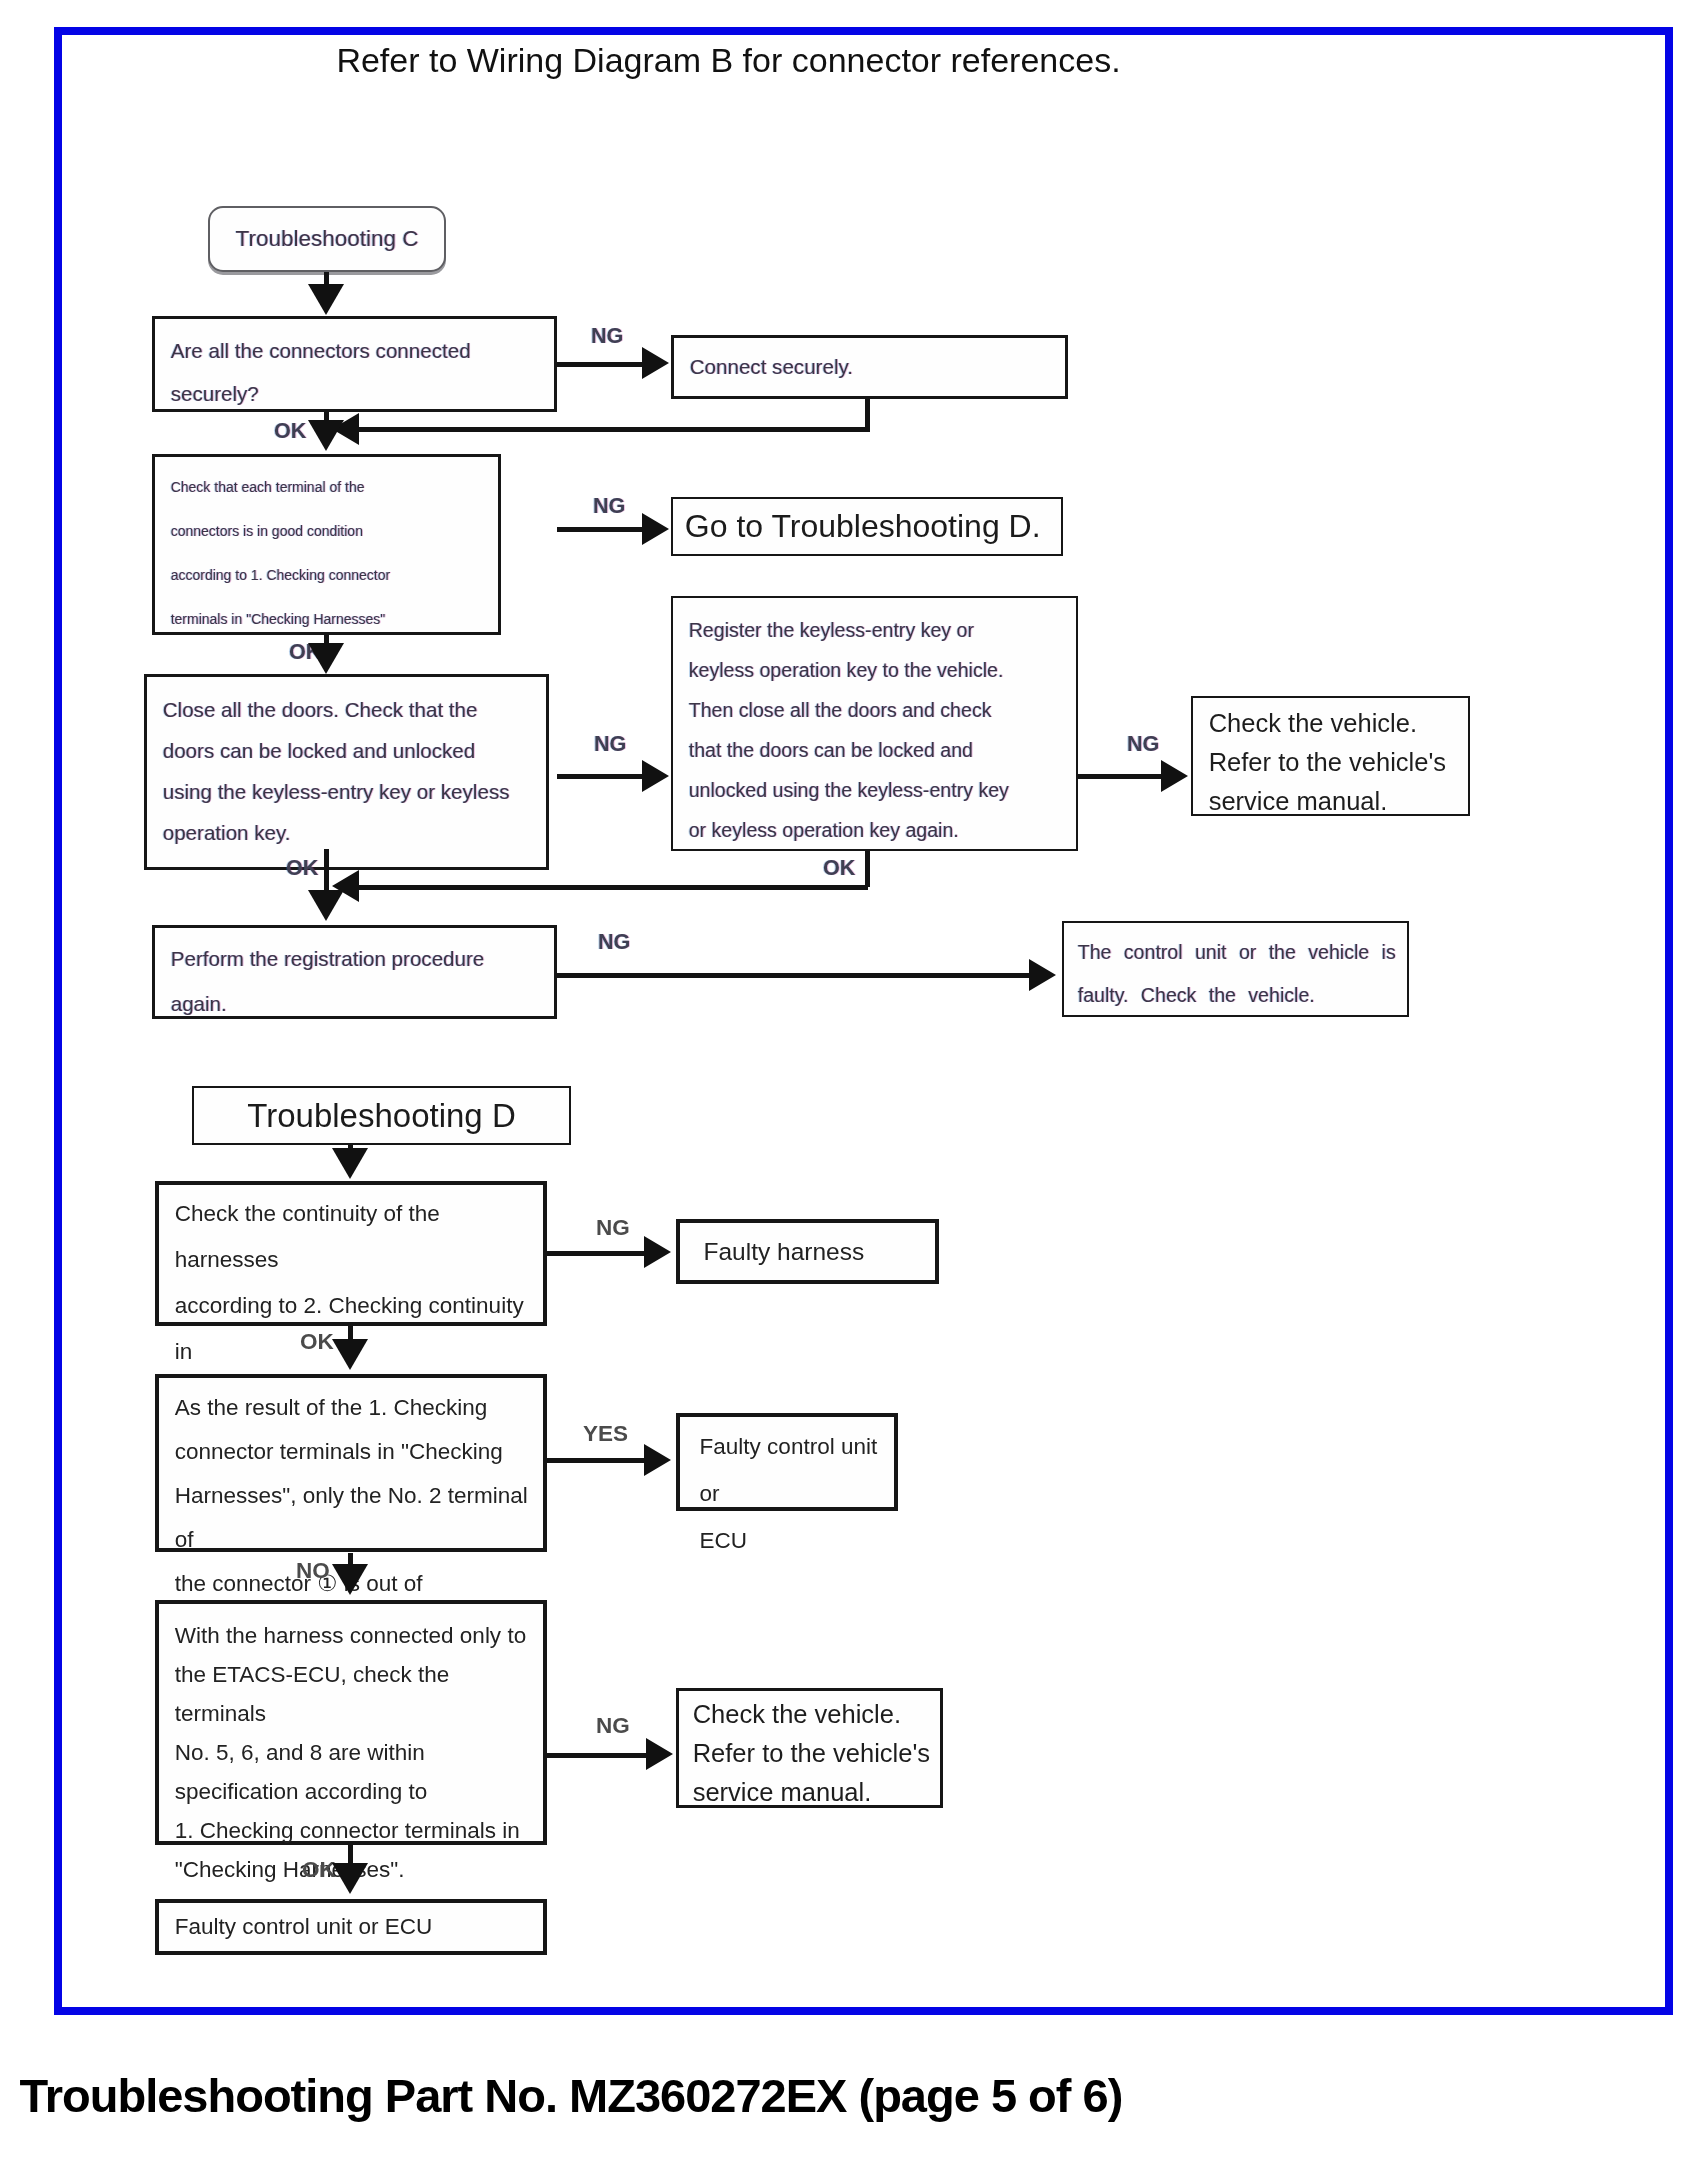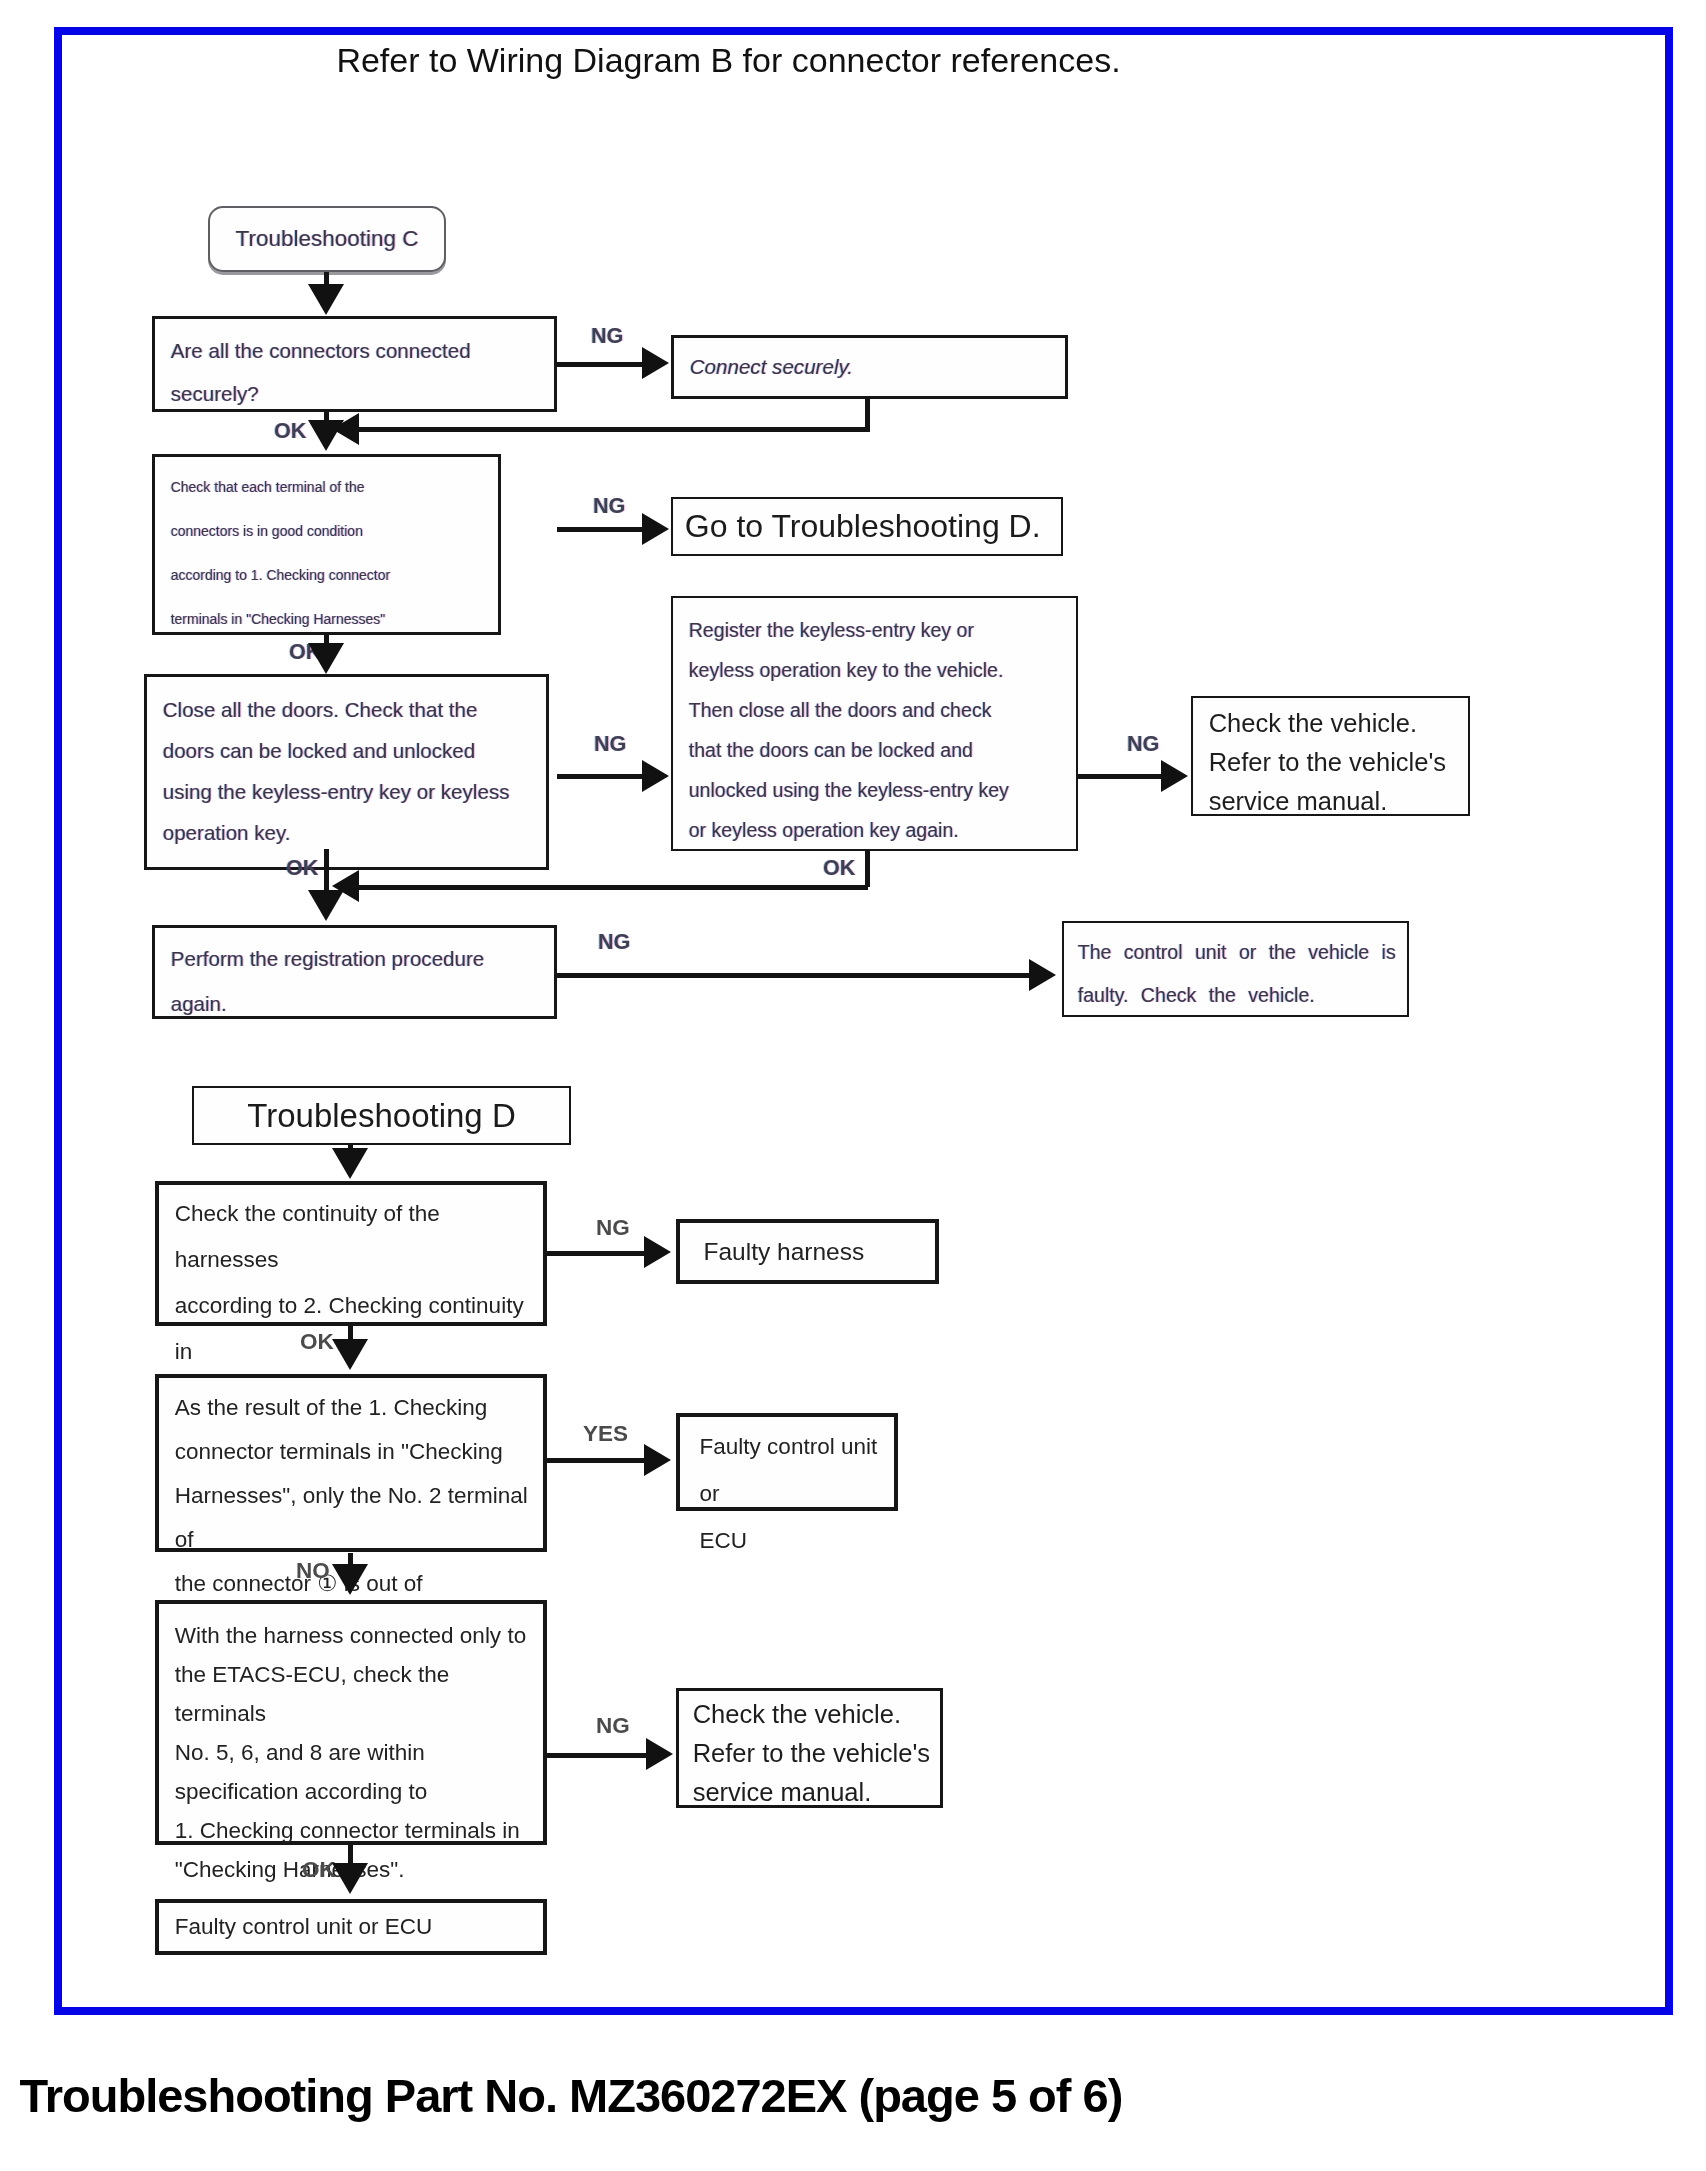--- a/index.html
+++ b/index.html
@@ -40,21 +40,21 @@
   <div class="vl" style="left:324px;top:272px;height:14.7px;"></div>
   <div class="ad" style="left:308px;top:284px;"></div>
 
   <div class="box fz" style="left:152px;top:316px;width:405px;height:96px;font-size:20.6px;line-height:43px;padding:9.8px 11.8px 0 15.7px;">Are all the connectors connected
 securely?</div>
 
   <div class="lbl fz" style="left:591px;top:323px;">NG</div>
   <div class="hl" style="left:557px;top:362px;width:88px;"></div>
   <div class="ar" style="left:642px;top:347px;"></div>
 
-  <div class="box vc fz" style="left:671px;top:335px;width:397px;height:64px;font-size:20.6px;padding-left:15.7px;font-style:italic;">Connect securely.</div>
+  <div class="box vc fz" style="left:671px;top:335px;width:397px;height:64px;font-size:20.6px;padding-left:15.7px;">Connect securely.</div>
 
   <div class="vl" style="left:865px;top:399px;height:33px;"></div>
   <div class="hl" style="left:339px;top:427px;width:529px;"></div>
   <div class="al" style="left:332px;top:413px;"></div>
   <div class="lbl fz" style="left:274px;top:418px;">OK</div>
   <div class="vl" style="left:324px;top:412px;height:11.8px;"></div>
   <div class="ad" style="left:308px;top:420px;"></div>
 
   <div class="box fz" style="left:152px;top:454px;width:349px;height:181px;font-size:14px;line-height:44px;padding:7.8px 9.8px 0 15.7px;">Check that each terminal of the
 connectors is in good condition

